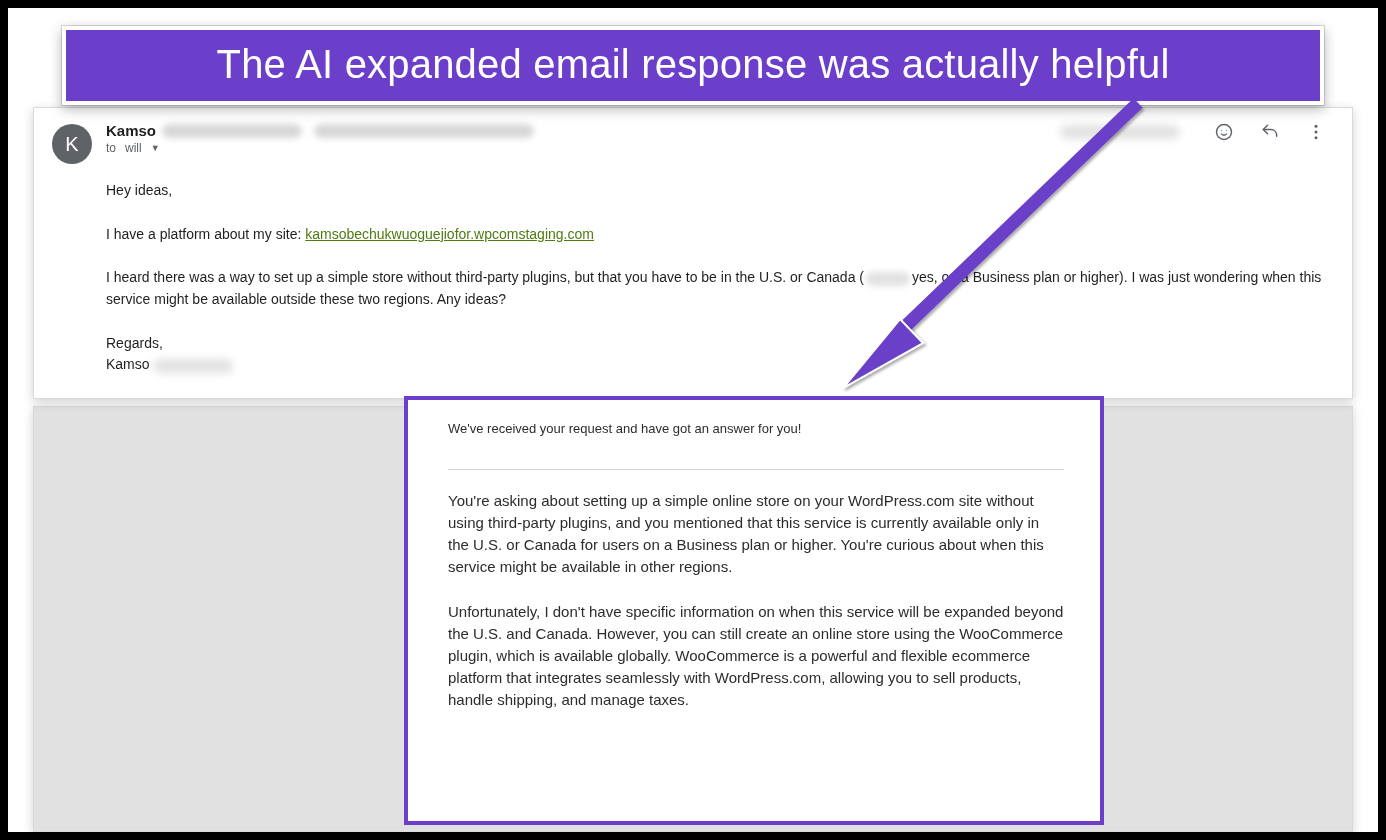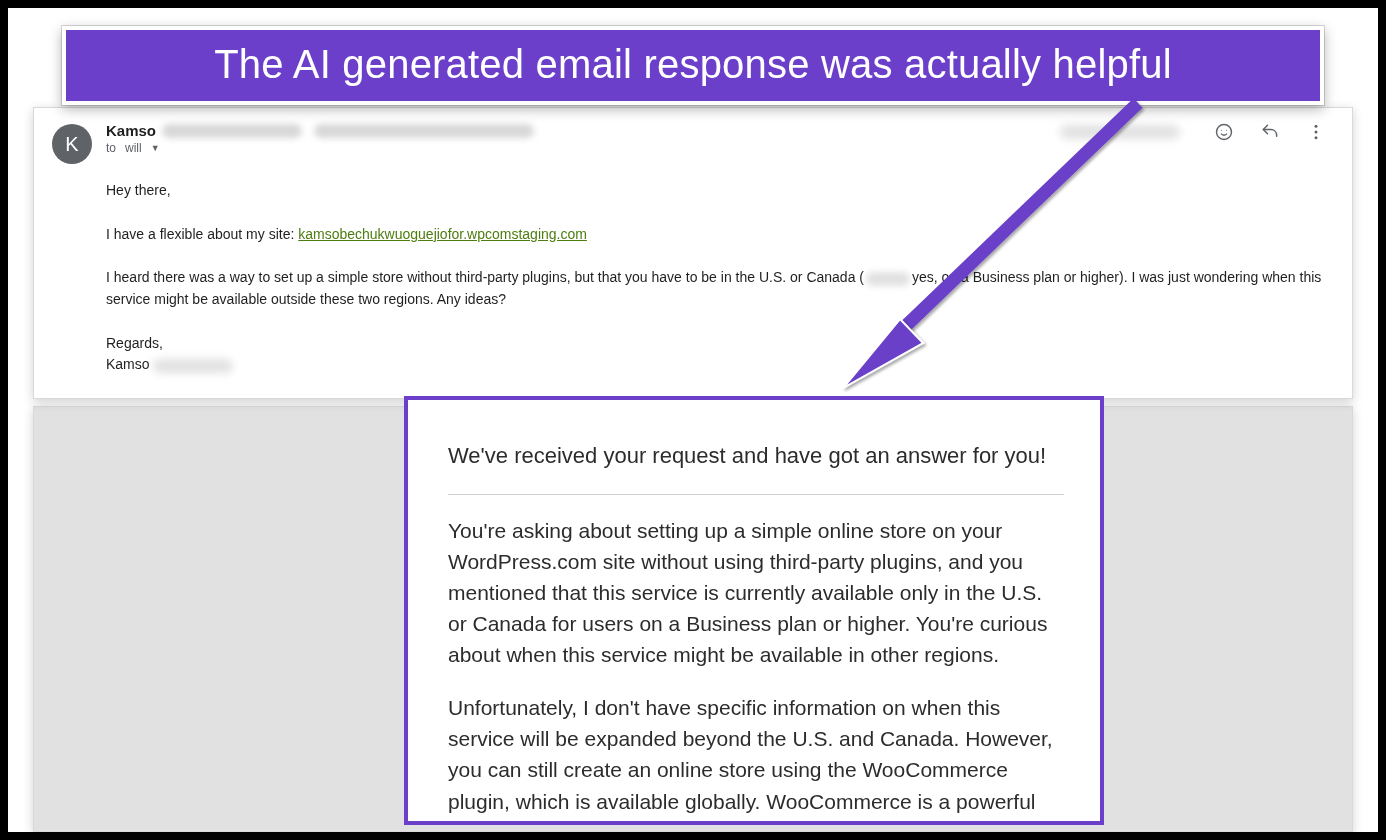--- a/index.html
+++ b/index.html
@@ -182,51 +182,50 @@
       top: 388px;
       width: 700px;
       bottom: 7px;
       background: #fff;
       border: 4px solid #6b3fc9;
       padding: 20px 36px 14px 40px;
       z-index: 30;
       overflow: hidden;
     }
     .response-intro {
-      font-size: 22px;
+      font-size: 13px;
       color: #2c2c2c;
       line-height: 1.45;
-      padding-bottom: 22px;
+      padding-bottom: 30px;
       border-bottom: 1px solid #cfcfcf;
       margin-bottom: 20px;
-      margin-top: 20px;
     }
     .response-para {
-      font-size: 21px;
+      font-size: 15px;
       color: #2c2c2c;
       line-height: 1.48;
       margin-bottom: 22px;
     }
     .arrow-svg {
       position: absolute;
       top: 90px;
       left: 780px;
       width: 370px;
       height: 320px;
       z-index: 60;
       pointer-events: none;
     }
   </style>
 </head>
 <body>
 
 <div class="outer-frame">
 
   <div class="callout-banner">
-    <span class="callout-banner-text">The AI generated email response was actually helpful</span>
+    <span class="callout-banner-text">The AI expanded email response was actually helpful</span>
   </div>
 
   <div class="email-card">
     <div class="email-header">
       <div class="avatar">
         <span>K</span>
       </div>
       <div class="sender-block">
         <div class="sender-line">
           <span class="sender-name">Kamso</span>
@@ -259,23 +258,23 @@
           <svg viewBox="0 0 24 24" width="20" height="20" fill="currentColor">
               <circle cx="12" cy="5" r="1.8"></circle>
               <circle cx="12" cy="12" r="1.8"></circle>
               <circle cx="12" cy="19" r="1.8"></circle>
             </svg>
         </span>
       </div>
     </div>
 
     <div class="email-body">
-      <p>Hey there,</p>
+      <p>Hey ideas,</p>
       <p>
-        <span>I have a flexible about my site: </span><a href="#" class="email-link">kamsobechukwuoguejiofor.wpcomstaging.com</a>
+        <span>I have a platform about my site: </span><a href="#" class="email-link">kamsobechukwuoguejiofor.wpcomstaging.com</a>
       </p>
       <p>
         <span>I heard there was a way to set up a simple store without third-party plugins, but that you have to be in the U.S. or Canada (</span><span class="body-redact"></span><span>yes, on a Business plan or higher). I was just wondering when this service might be available outside these two regions. Any ideas?</span>
       </p>
       <p style="margin-bottom:8px">
         <span>Regards,</span><br>
         <span>Kamso</span><span class="sig-redact"></span>
       </p>
     </div>
   </div>

